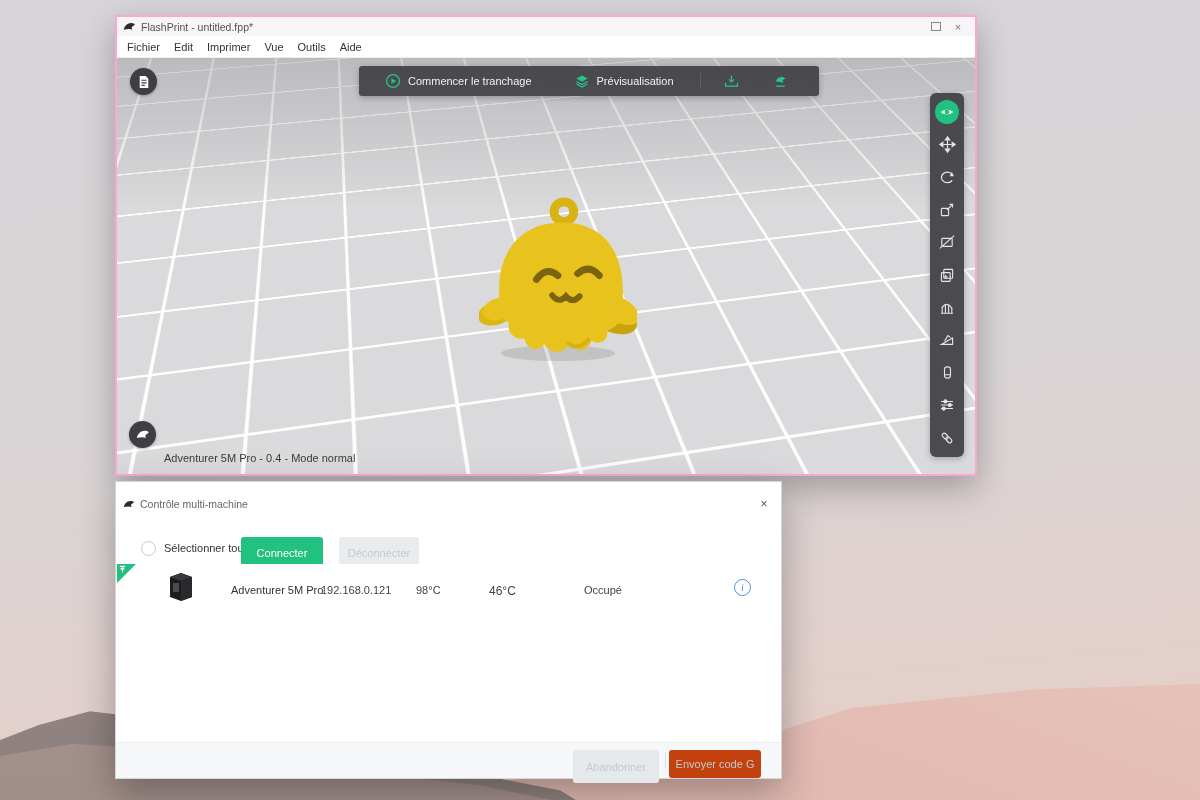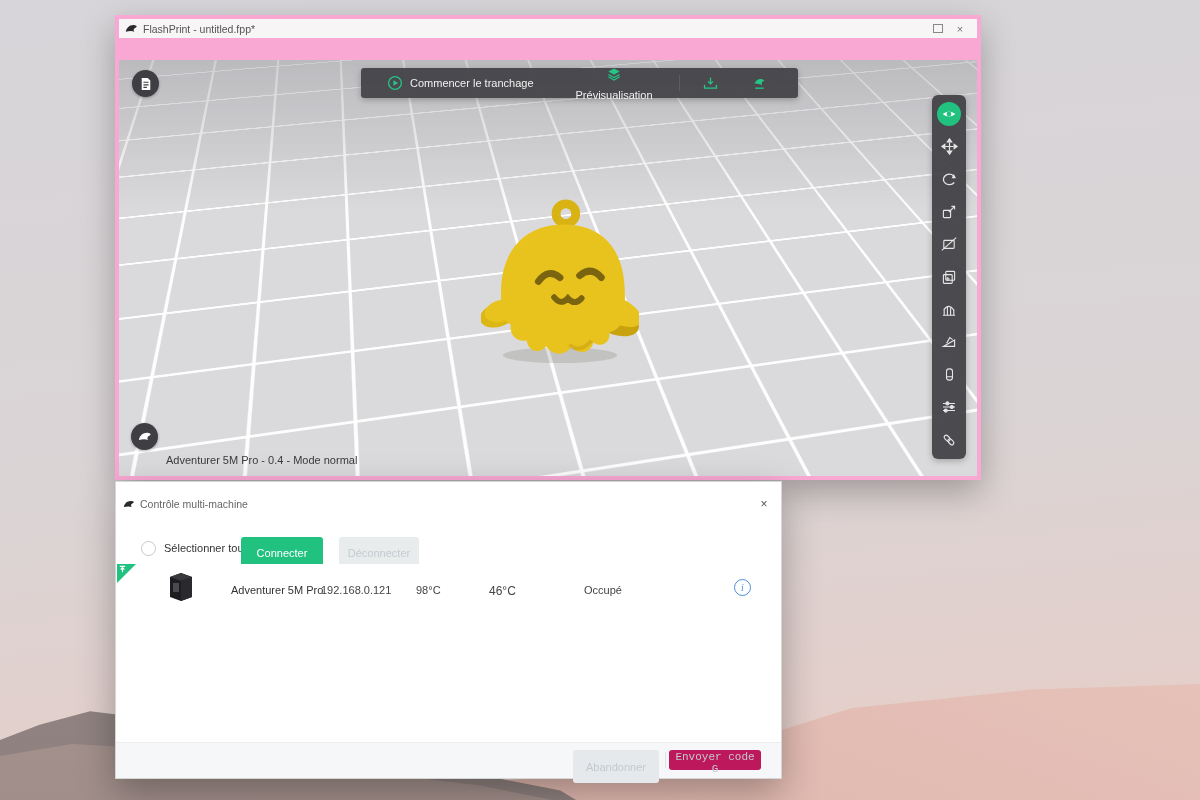--- a/index.html
+++ b/index.html
@@ -14,21 +14,21 @@
     background:linear-gradient(200deg,#eed4cb 0%,#e5c0b7 60%,#dcb1a9 100%);}
   .bg-mountain{position:absolute;inset:0;
     clip-path:polygon(0 92.5%,3.3% 90.6%,7.5% 88.9%,12.5% 89.8%,17.5% 91.3%,21.7% 92.8%,27.5% 94%,35% 95.4%,46.7% 98.8%,48% 100%,0 100%);
     background:linear-gradient(180deg,#b3a3a0 0%,#9b8c89 45%,#8d807e 100%);}
   .bg-mountain2{position:absolute;inset:0;
     clip-path:polygon(0 94.5%,6% 93%,13% 93.6%,20% 95%,30% 96.4%,40% 98.2%,46% 100%,0 100%);
     background:linear-gradient(180deg,#c0aaa4 0%,#a6928d 100%);opacity:.8;}
 
   
   .main-window{position:absolute;left:115px;top:15px;width:858px;height:457px;
-    background:#f9a8d4;border:4px solid #f9a8d4;box-shadow:0 12px 32px rgba(0,0,0,.28);}
+    background:#f97316;border:2px solid #f9a8d4;box-shadow:0 12px 32px rgba(0,0,0,.28);}
   .titlebar{height:19px;display:flex;align-items:center;padding:0 6px;background:#f7f5f6;font-size:10.5px;color:#555;}
   .titlebar .app-logo{width:13px;height:11px;margin-right:5px;flex:0 0 auto;}
   .titlebar .spacer{flex:1;}
   .win-btn{width:22px;height:15px;display:flex;align-items:center;justify-content:center;color:#777;font-size:11px;cursor:default;}
   .restore-box{width:8px;height:7px;border:1px solid #888;}
   .menubar{height:21px;background:#fff;border-bottom:1px solid #ececec;display:flex;align-items:center;padding:0 10px;font-size:11px;color:#333;}
   .menubar span{margin-right:14px;}
 
   
   .viewport{position:absolute;left:0;right:0;top:41px;bottom:0;overflow:hidden;
@@ -89,21 +89,21 @@
   .p-name{position:absolute;left:115px;top:20px;font-size:11px;color:#333;}
   .p-ip{position:absolute;left:205px;top:20px;font-size:11px;color:#444;}
   .p-temp1{position:absolute;left:300px;top:20px;font-size:11px;color:#444;}
   .p-temp2{position:absolute;left:373px;top:20px;font-size:12px;color:#444;}
   .p-status{position:absolute;left:468px;top:20px;font-size:11px;color:#444;}
   .info-icon{position:absolute;left:618px;top:15px;width:15px;height:15px;border:1.4px solid #4a90d9;border-radius:50%;
     color:#4a90d9;font-size:10px;font-style:italic;display:flex;align-items:center;justify-content:center;font-family:"Liberation Serif",serif;}
   .dlg-footer{position:absolute;left:0;right:0;bottom:0;height:35px;background:#f6f7f8;border-top:1px solid #ededed;}
   .btn-abort{position:absolute;left:457px;top:7px;width:86px;height:33px;background:#e6e9eb;color:#c3cad0;}
   .foot-div{position:absolute;left:549px;top:9px;width:1px;height:16px;background:#e0e0e0;}
-  .btn-send{position:absolute;left:553px;top:7px;width:92px;height:20px;background:#be185d;color:#c3cad0;font-family:Liberation Mono, monospace;}
+  .btn-send{position:absolute;left:553px;top:7px;width:92px;height:28px;background:#c2410c;color:#c3cad0;}
 
   svg{display:block;}
 </style>
 </head>
 <body>
 
 <div class="bg-dune"></div>
 <div class="bg-mountain"></div>
 <div class="bg-mountain2"></div>
 
@@ -115,20 +115,28 @@
         </svg>
     </span>
     <span>FlashPrint - untitled.fpp*</span>
     <span class="spacer"></span>
     <span class="win-btn">
         <span class="restore-box"></span>
       </span>
     <span class="win-btn">
         <span>×</span>
       </span>
+  </div>
+  <div class="menubar">
+    <span>Fichier</span>
+    <span>Edit</span>
+    <span>Imprimer</span>
+    <span>Vue</span>
+    <span>Outils</span>
+    <span>Aide</span>
   </div>
 
   <div class="viewport">
     <div class="plate"></div>
 
     <div class="model">
       <svg viewBox="0 0 160 175" width="158" height="172">
         <ellipse cx="80" cy="163" rx="58" ry="8" fill="rgba(90,90,70,0.18)"></ellipse>
         <circle cx="86" cy="19" r="10" fill="none" stroke="#d9b314" stroke-width="9"></circle>
         <ellipse cx="17" cy="122" rx="19" ry="12" transform="rotate(-18 17 122)" fill="#dcb713"></ellipse>
@@ -155,21 +163,21 @@
     <div class="top-toolbar">
       <div class="tb-group">
         <span>
           <svg viewBox="0 0 20 20" width="16" height="16">
               <circle cx="10" cy="10" r="8" fill="none" stroke="#25c685" stroke-width="1.6"></circle>
               <path d="M8,6.5 L14,10 L8,13.5 Z" fill="#25c685"></path>
             </svg>
         </span>
         <span>Commencer le tranchage</span>
       </div>
-      <div class="tb-group" style="margin-left:18px;flex-direction:column;">
+      <div class="tb-group" style="margin-left:18px;">
         <span>
           <svg viewBox="0 0 20 20" width="16" height="16">
               <path d="M10,3 L17,7 10,11 3,7 Z" fill="#25c685"></path>
               <path d="M3,10.5 L10,14.5 17,10.5" stroke="#25c685" stroke-width="1.4" fill="none"></path>
               <path d="M3,13.5 L10,17.5 17,13.5" stroke="#25c685" stroke-width="1.4" fill="none"></path>
             </svg>
         </span>
         <span>Prévisualisation</span>
       </div>
       <div class="tb-divider" style="margin-left:14px;"></div>

